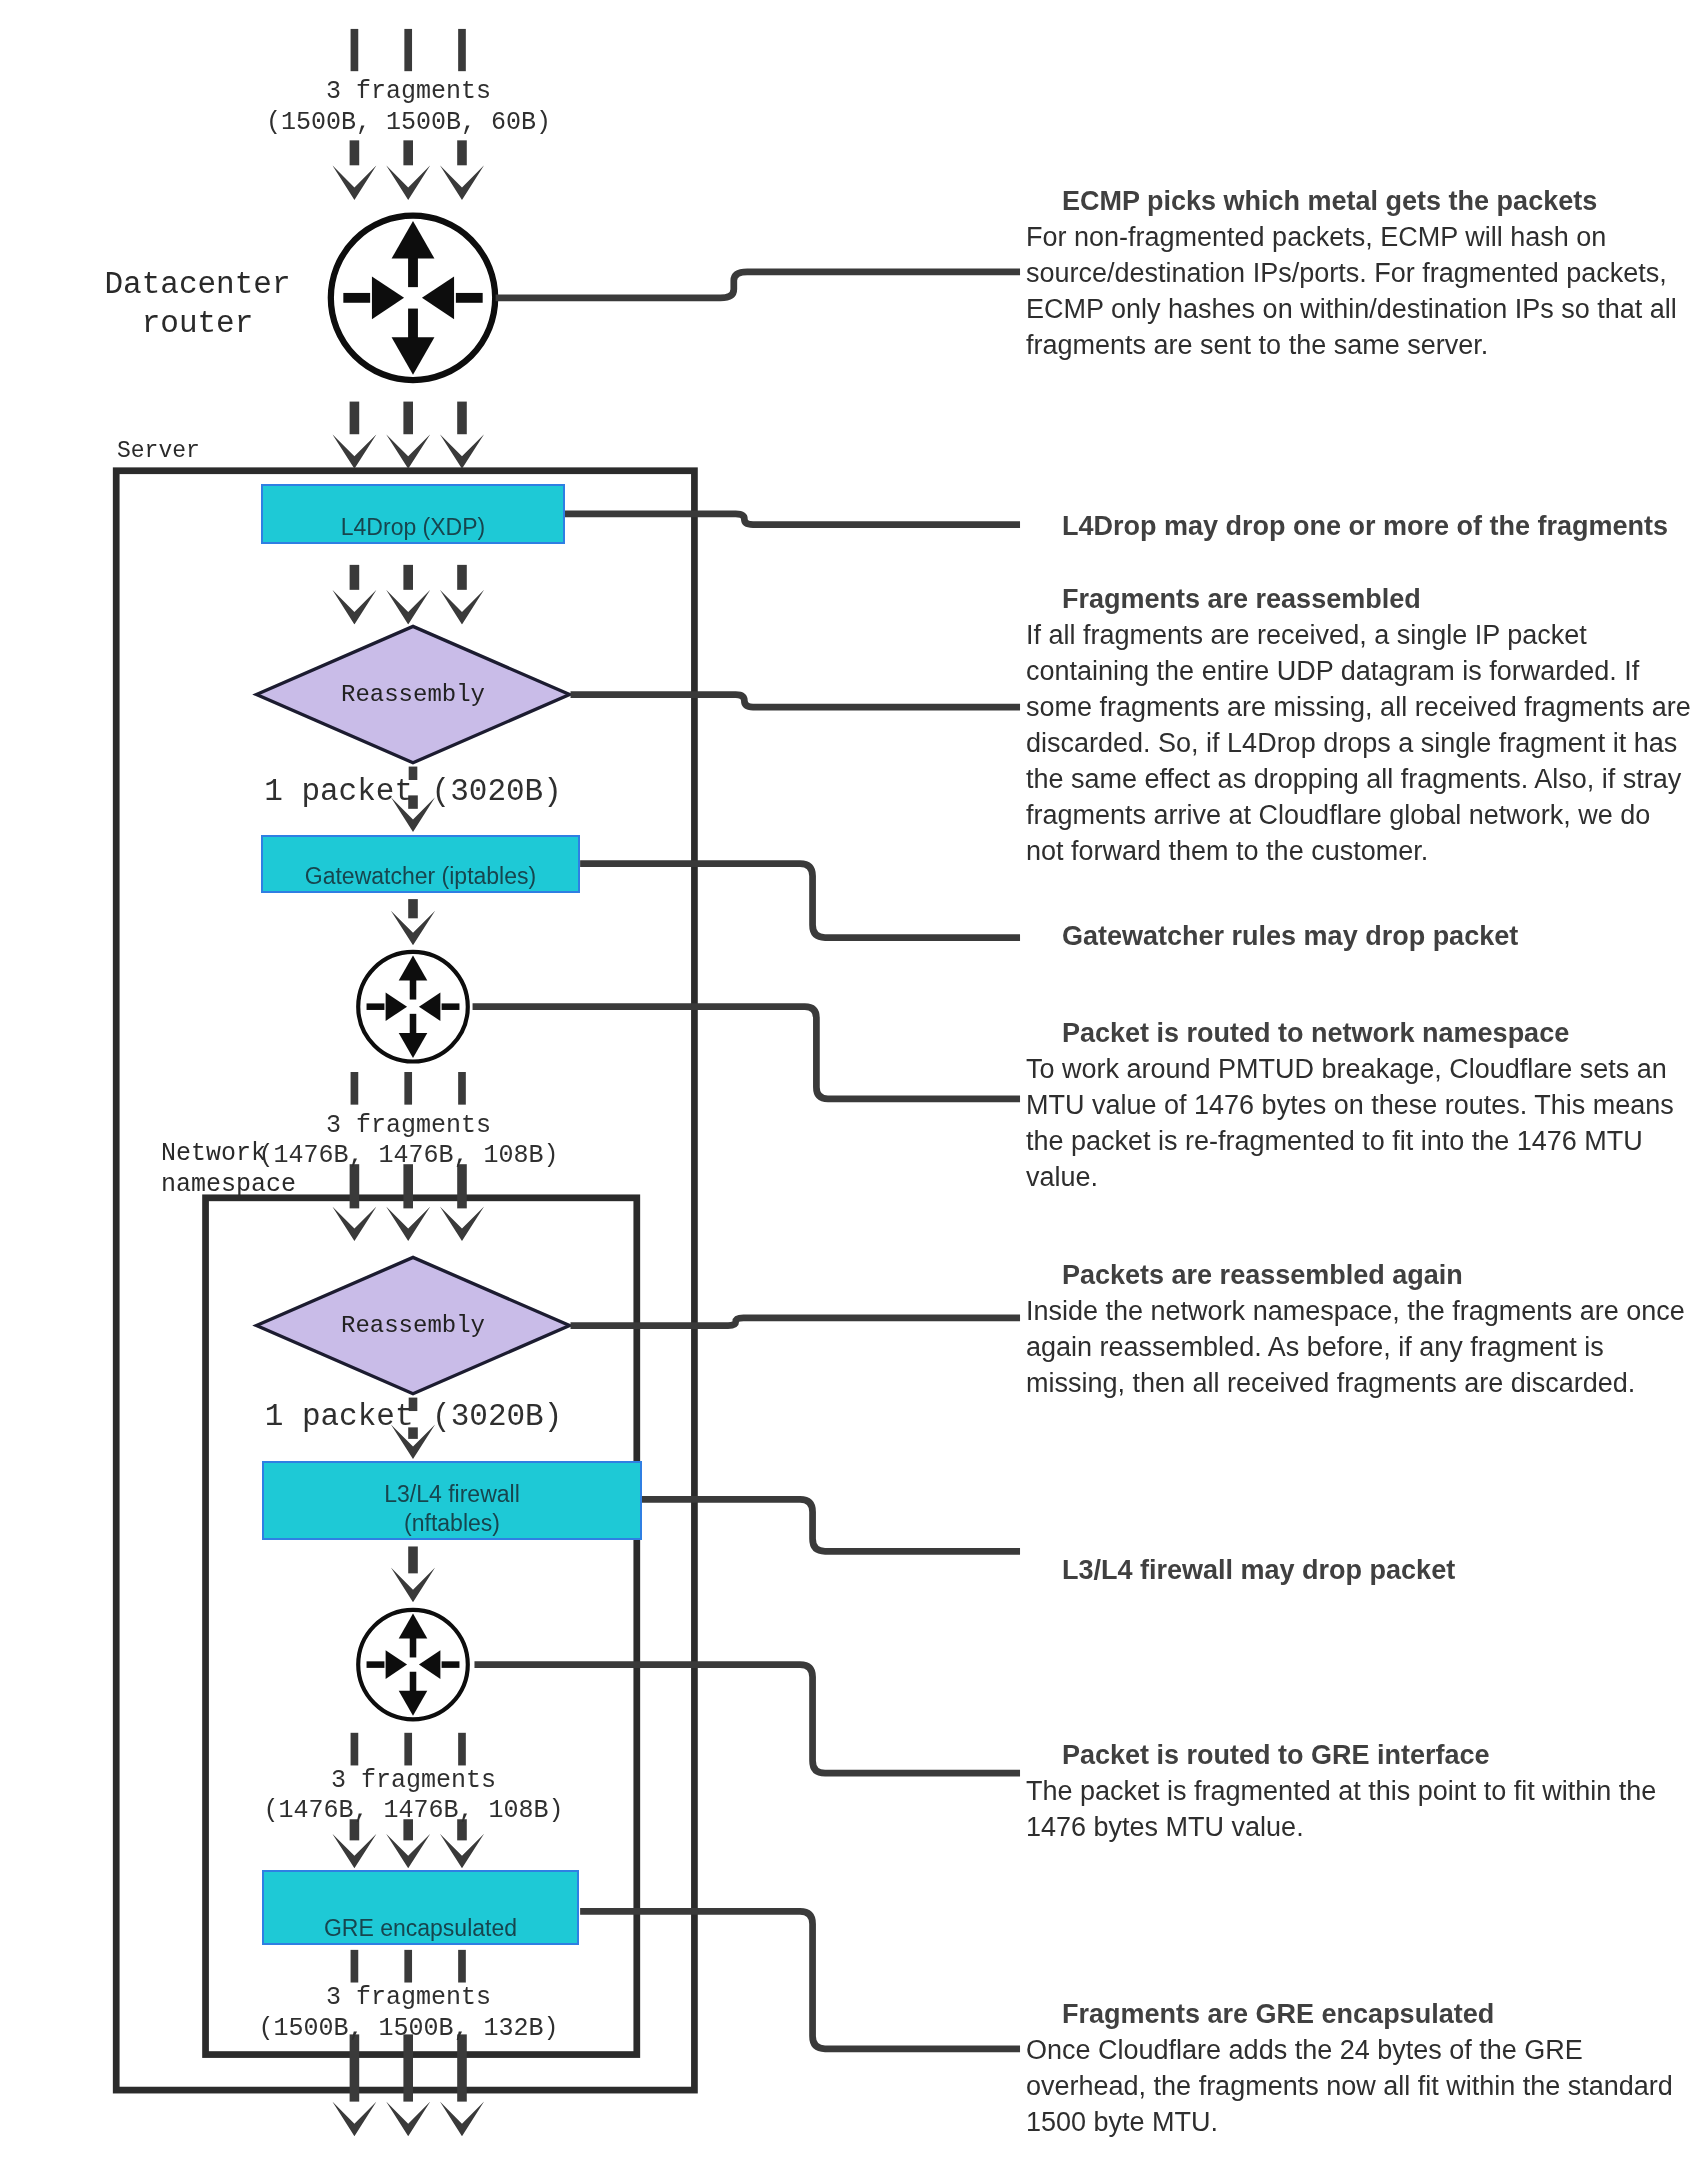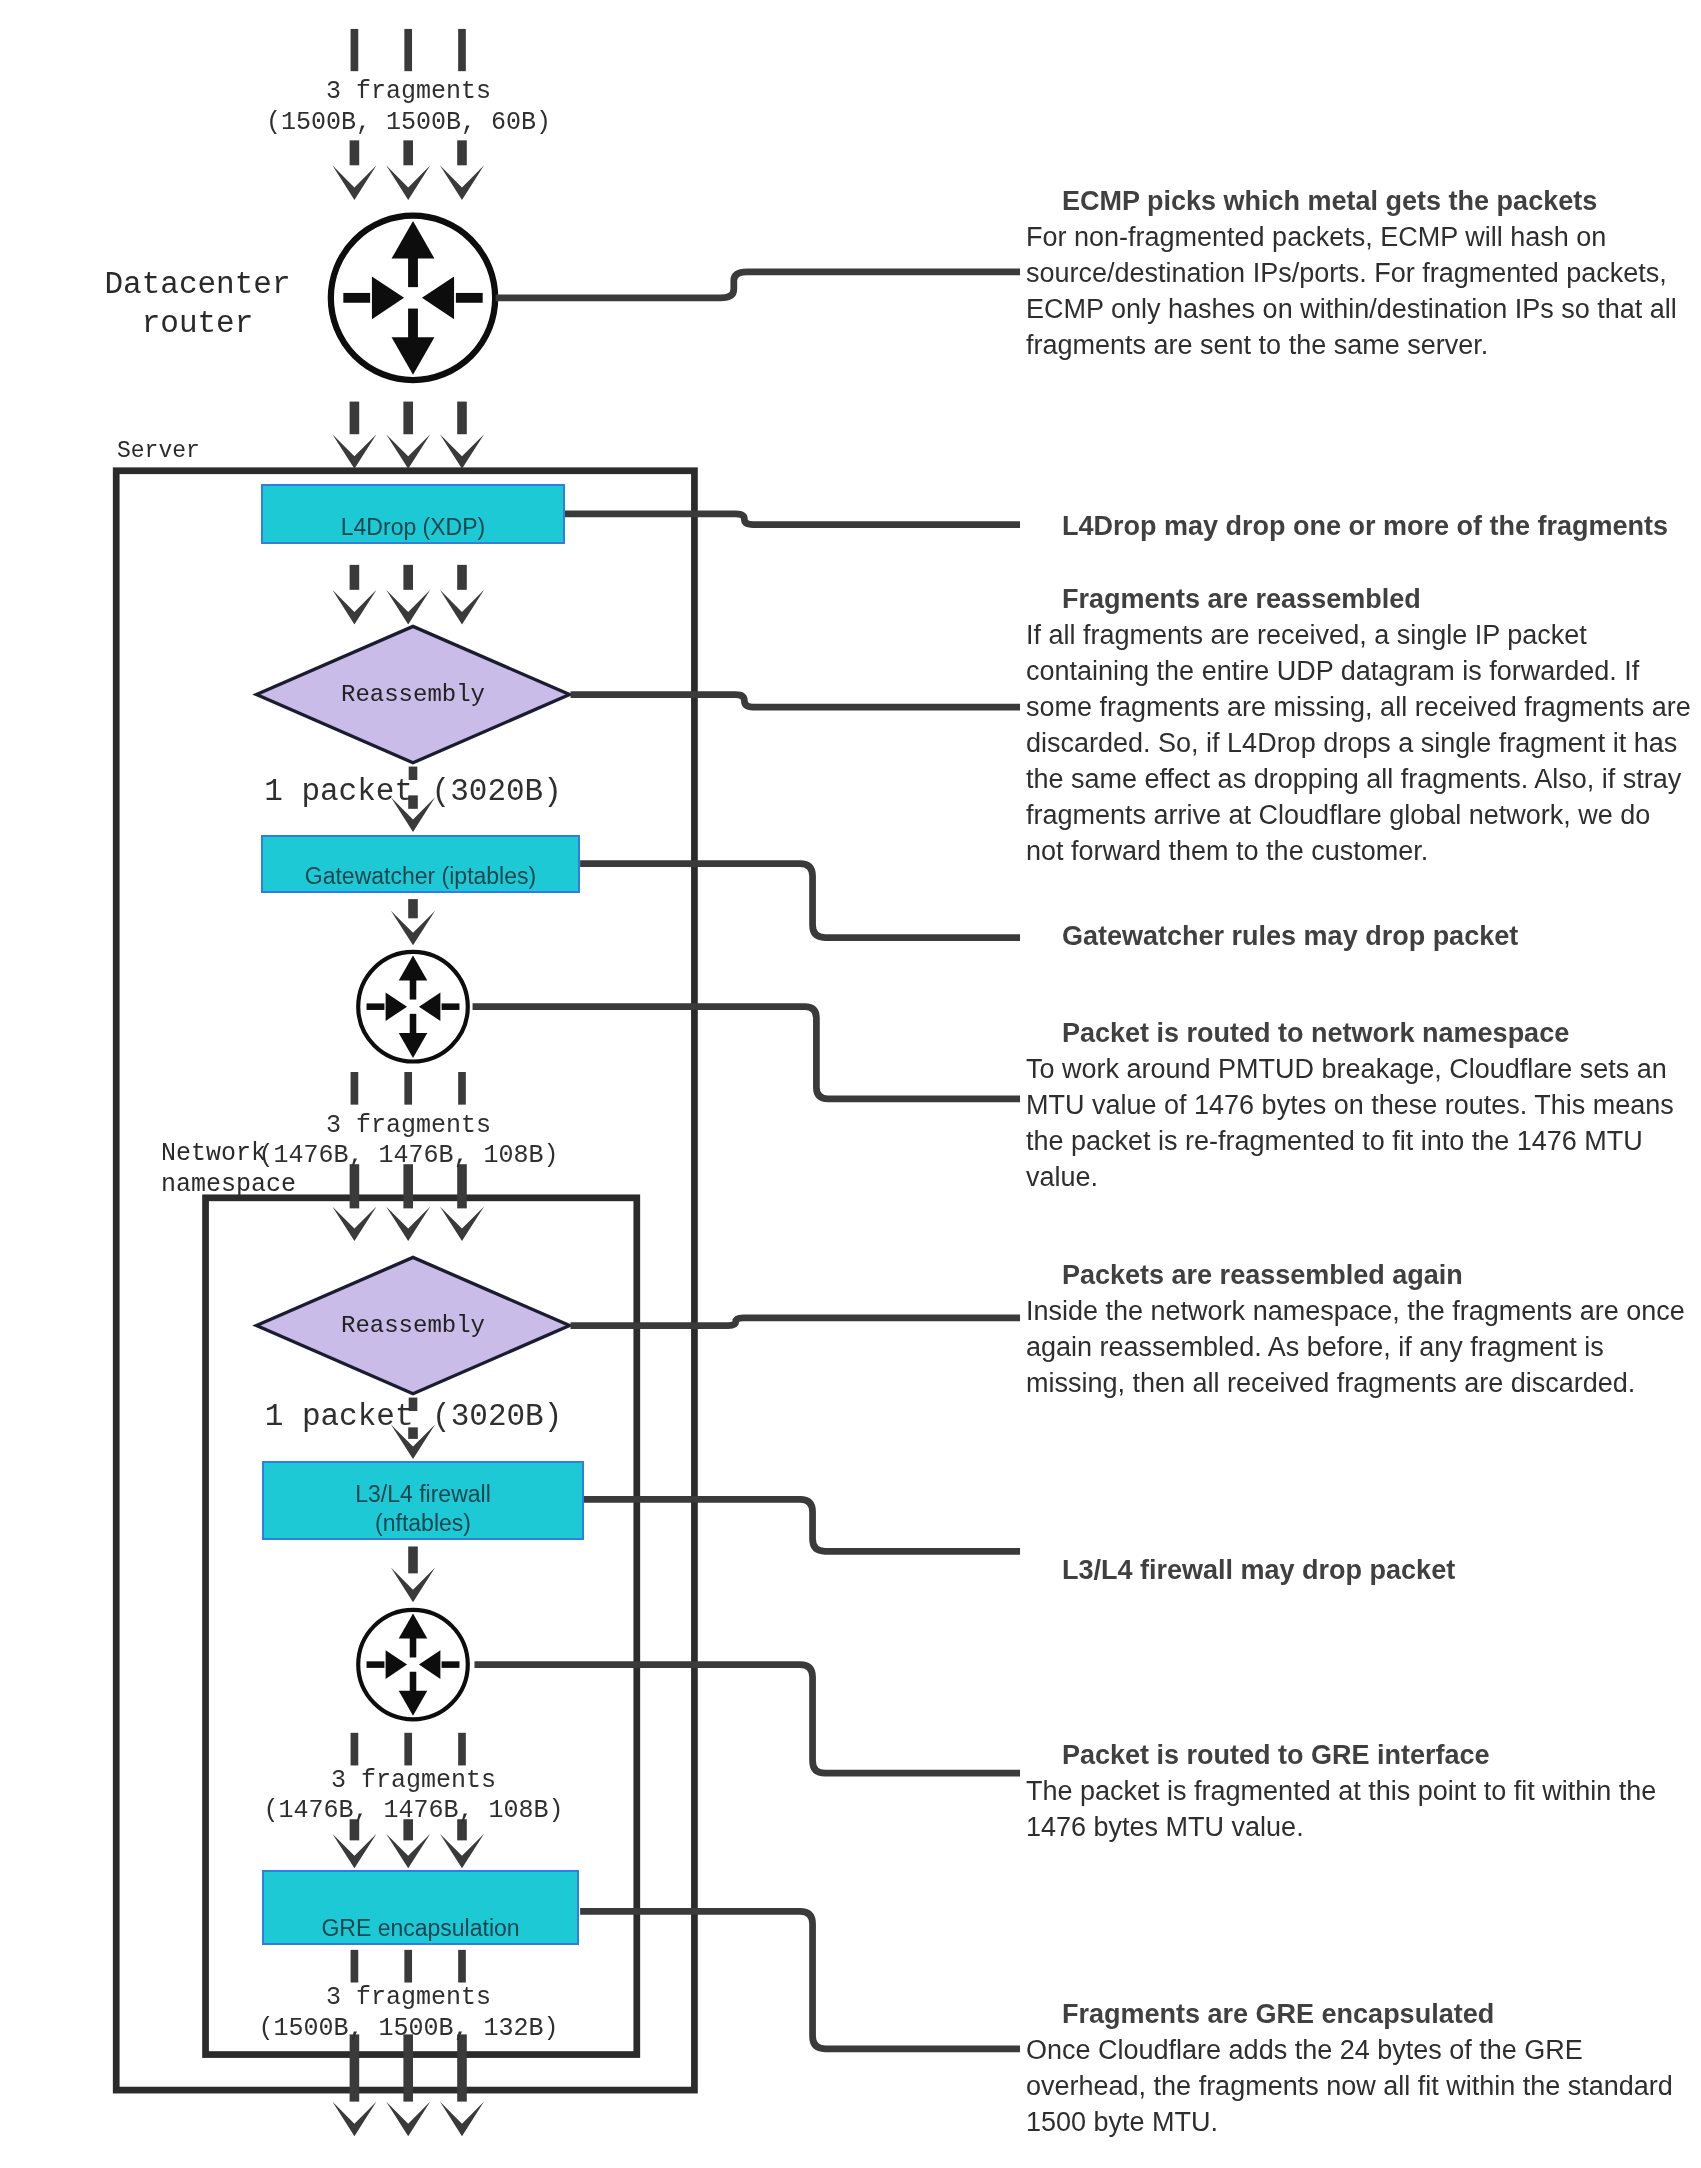--- a/index.html
+++ b/index.html
@@ -197,30 +197,30 @@
 
   <div class="lbl frag center" style="left:245px;top:1111px;width:327px">3 fragments</div>
   <div class="lbl frag center" style="left:245px;top:1141px;width:327px">(1476B, 1476B, 108B)</div>
 
   <div class="lbl netns-lbl" style="left:161px;top:1139px">Network</div>
   <div class="lbl netns-lbl" style="left:161px;top:1170px">namespace</div>
 
   <div class="lbl diamond-lbl center" style="left:269px;top:1312px;width:288px">Reassembly</div>
   <div class="lbl pkt center" style="left:250px;top:1399px;width:327px">1 packet (3020B)</div>
 
-  <div class="cyan" style="left:262px;top:1461px;width:322px;height:79px">
+  <div class="cyan" style="left:262px;top:1461px;width:380px;height:79px">
     <span>L3/L4 firewall</span>
     <span>(nftables)</span>
   </div>
 
   <div class="lbl frag center" style="left:250px;top:1766px;width:327px">3 fragments</div>
   <div class="lbl frag center" style="left:250px;top:1796px;width:327px">(1476B, 1476B, 108B)</div>
 
   <div class="cyan" style="left:262px;top:1870px;width:317px;height:75px">
-    <span>GRE encapsulation</span>
+    <span>GRE encapsulated</span>
   </div>
 
   <div class="lbl frag center" style="left:245px;top:1983px;width:327px">3 fragments</div>
   <div class="lbl frag center" style="left:245px;top:2014px;width:327px">(1500B, 1500B, 132B)</div>
 
   <div class="ann" style="top:183px">
     <div class="ann-title">ECMP picks which metal gets the packets</div>
     <div class="ann-body">For non-fragmented packets, ECMP will hash on source/destination IPs/ports. For fragmented packets, ECMP only hashes on within/destination IPs so that all fragments are sent to the same server.</div>
   </div>
   <div class="ann" style="top:508px">

